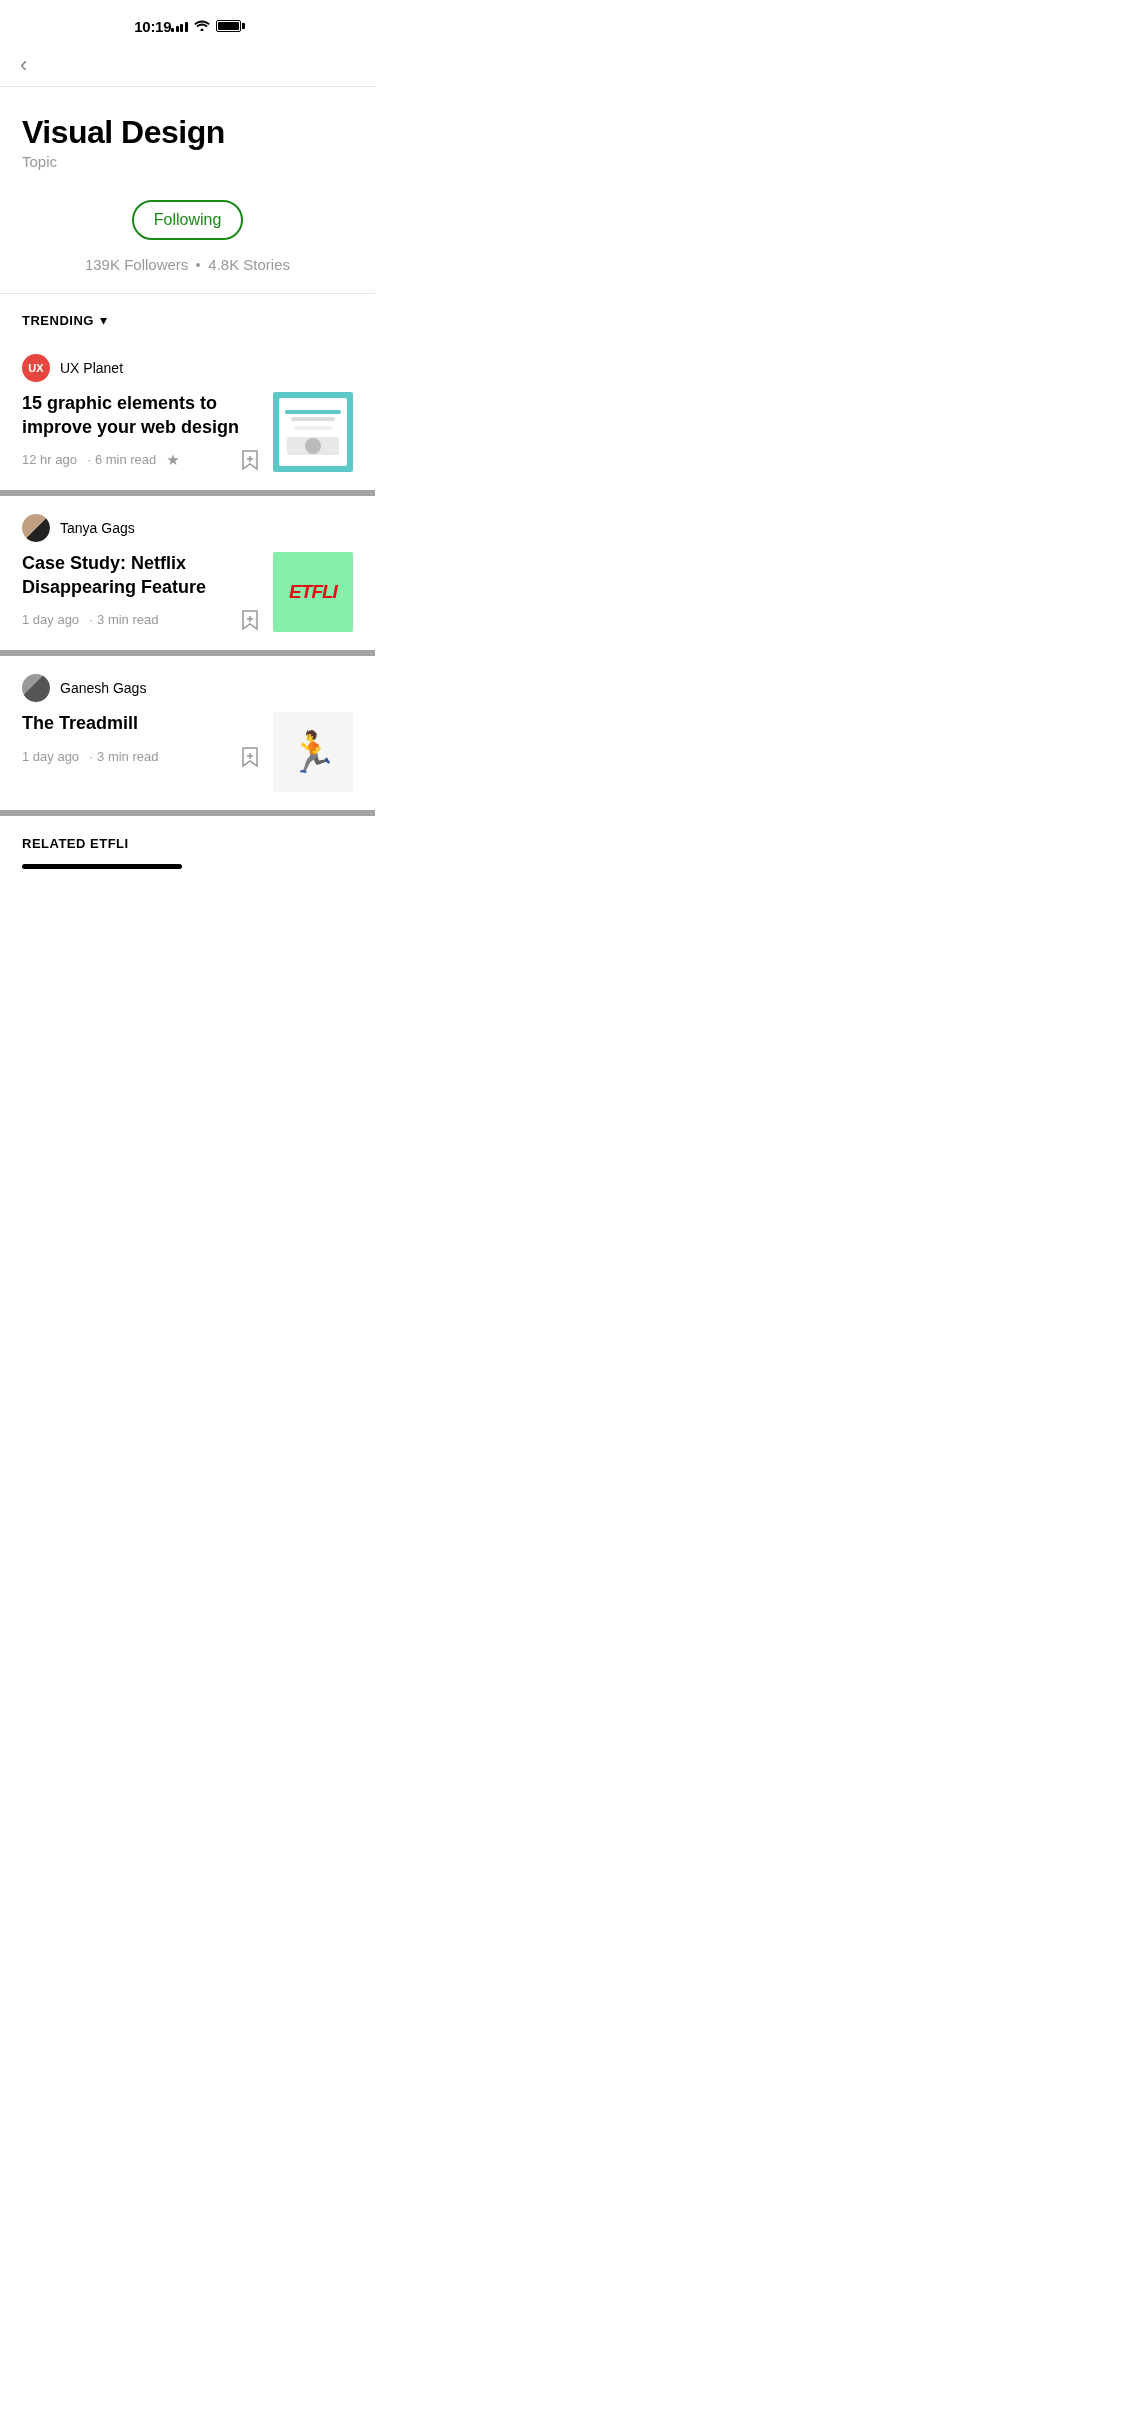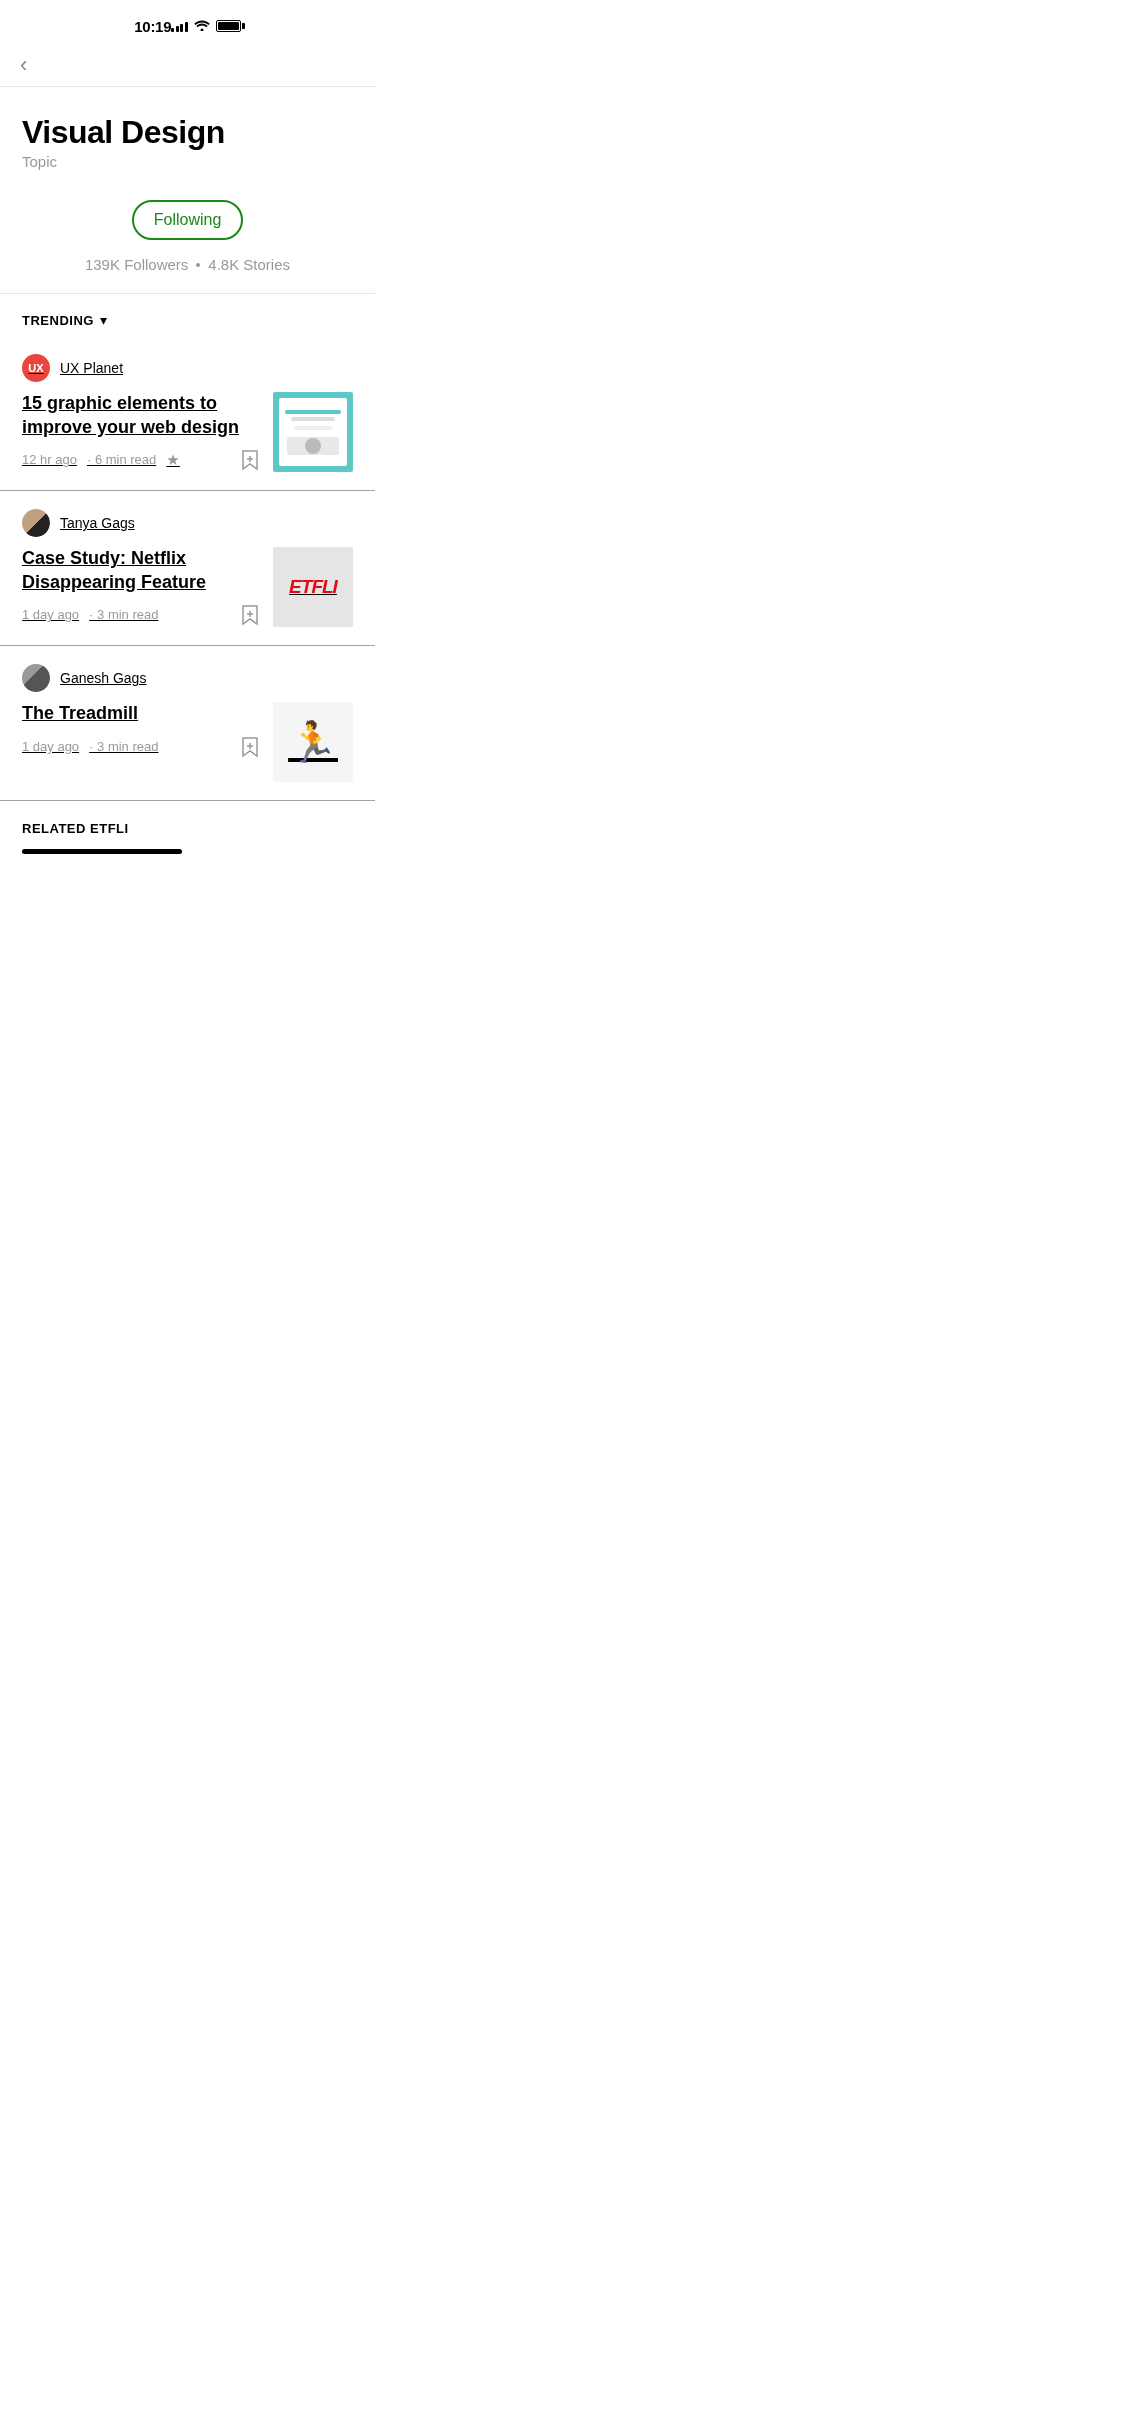--- a/index.html
+++ b/index.html
@@ -173,22 +173,21 @@
       color: #000;
     }
 
     
     .article-list {
       padding: 0;
     }
 
     .article-item {
       padding: 18px 22px;
-      border-bottom: 1px solid #a3a3a3;
-      text-decoration: underline;
+      border-bottom: 6px solid #a3a3a3;
     }
 
     .author-row {
       display: flex;
       align-items: center;
       gap: 10px;
       margin-bottom: 10px;
     }
 
     .author-avatar {
@@ -280,21 +279,21 @@
       height: 68px;
       display: flex;
       flex-direction: column;
       gap: 3px;
       align-items: center;
       justify-content: center;
     }
 
     
     .thumb-netflix {
-      background: #e5e5e5;
+      background: #86efac;
       width: 80px;
       height: 80px;
       display: flex;
       align-items: center;
       justify-content: center;
     }
 
     .netflix-text {
       color: #e50914;
       font-size: 19px;

